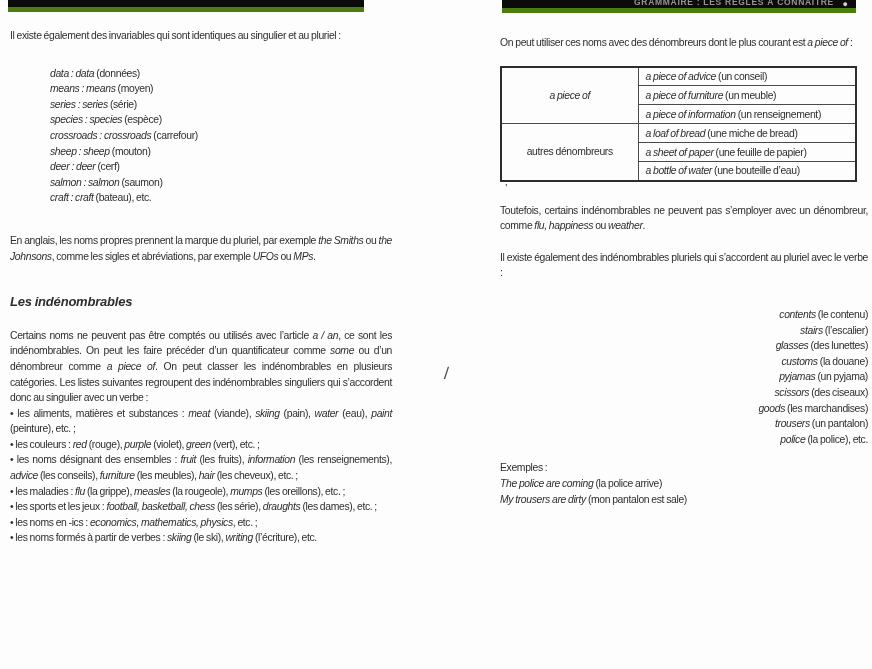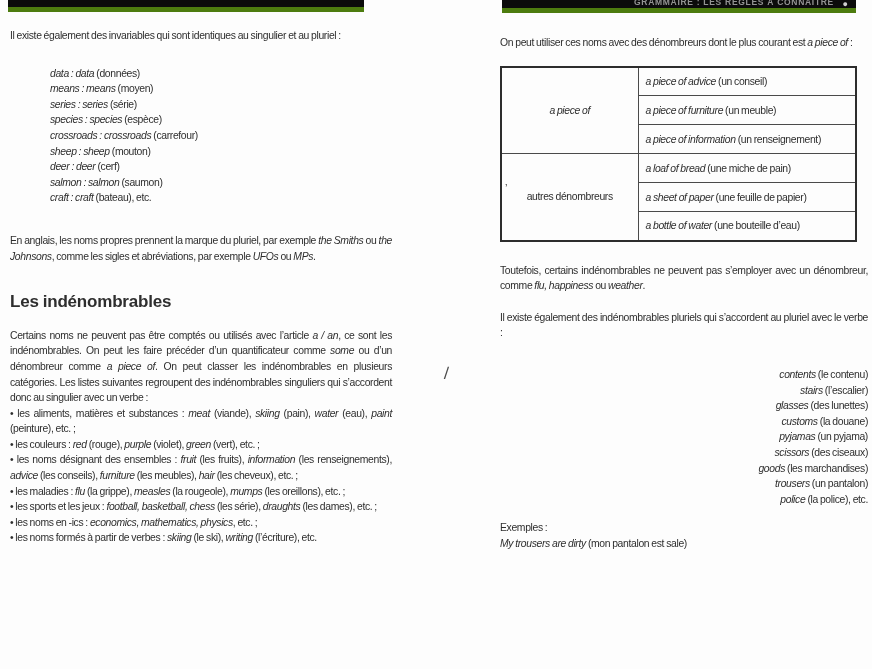--- a/index.html
+++ b/index.html
@@ -43,31 +43,31 @@
   .m-para-l    { margin-top:27px; }
   .m-head-l    { margin-top:30px; }
   .m-para2-l   { margin-top:18px; }
   .m-intro-r   { margin-top:17px; }
   .m-table-r   { margin-top:15px; }
   .m-toute-r   { margin-top:21px; }
   .m-plur-r    { margin-top:16px; }
   .m-list-r    { margin-top:26px;text-align:right; }
   .m-ex-r      { margin-top:13px; }
   .heading {
-    font-weight:bold; 
-    font-size:17px; letter-spacing:-0.2px;
+    font-weight:bold; font-style:italic;
+    font-size:13px; letter-spacing:-0.2px;
   }
   
   table.denomb {
     border-collapse:collapse; width:357px;
     border:2px solid #2d2d2d;
     font-size:10.4px; line-height:13px;
     letter-spacing:-0.35px; word-spacing:-0.5px;
   }
-  table.denomb td { border:1px solid #4a4a4a; height:29px; vertical-align:middle; }
+  table.denomb td { border:1px solid #4a4a4a; height:19px; vertical-align:middle; }
   table.denomb td.grp { width:137px; text-align:center; }
   table.denomb td.cell { padding-left:7px; text-align:left; }
   
   .slash-mark {
     position:absolute; left:444px; top:364px;
     font-size:17px; color:#4c4c4c; transform:rotate(3deg);
   }
   .apos-mark {
     position:absolute; left:505px; top:182px;
     font-size:11px; color:#3a3a3a;
@@ -127,21 +127,21 @@
           <td class="cell"><i>a piece of advice</i><span> (un conseil)</span></td>
         </tr>
         <tr>
           <td class="cell"><i>a piece of furniture</i><span> (un meuble)</span></td>
         </tr>
         <tr>
           <td class="cell"><i>a piece of information</i><span> (un renseignement)</span></td>
         </tr>
         <tr>
           <td class="grp" rowspan="3"><span>autres dénombreurs</span></td>
-          <td class="cell"><i>a loaf of bread</i><span> (une miche de pain)</span></td>
+          <td class="cell"><i>a loaf of bread</i><span> (une miche de bread)</span></td>
         </tr>
         <tr>
           <td class="cell"><i>a sheet of paper</i><span> (une feuille de papier)</span></td>
         </tr>
         <tr>
           <td class="cell"><i>a bottle of water</i><span> (une bouteille d’eau)</span></td>
         </tr>
       </tbody>
     </table>
 
@@ -155,19 +155,20 @@
       <div class="line"><i>glasses</i><span> (des lunettes)</span></div>
       <div class="line"><i>customs</i><span> (la douane)</span></div>
       <div class="line"><i>pyjamas</i><span> (un pyjama)</span></div>
       <div class="line"><i>scissors</i><span> (des ciseaux)</span></div>
       <div class="line"><i>goods</i><span> (les marchandises)</span></div>
       <div class="line"><i>trousers</i><span> (un pantalon)</span></div>
       <div class="line"><i>police</i><span> (la police), etc.</span></div>
     </div>
 
     <p class="m-ex-r">Exemples :</p>
+    <div class="line"><i>The police are coming</i><span> (la police arrive)</span></div>
     <div class="line"><i>My trousers are dirty</i><span> (mon pantalon est sale)</span></div>
   </div>
 
   <span class="slash-mark">/</span>
   <span class="apos-mark">’</span>
 
 </div>
 
 </body></html>

